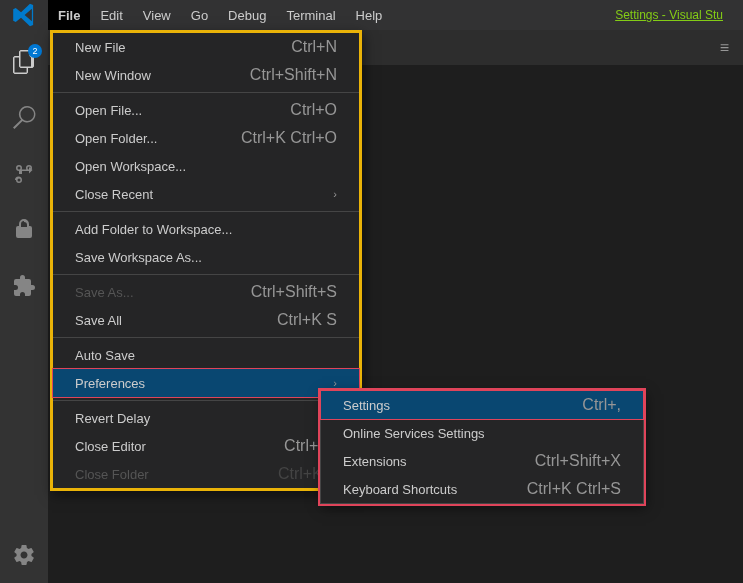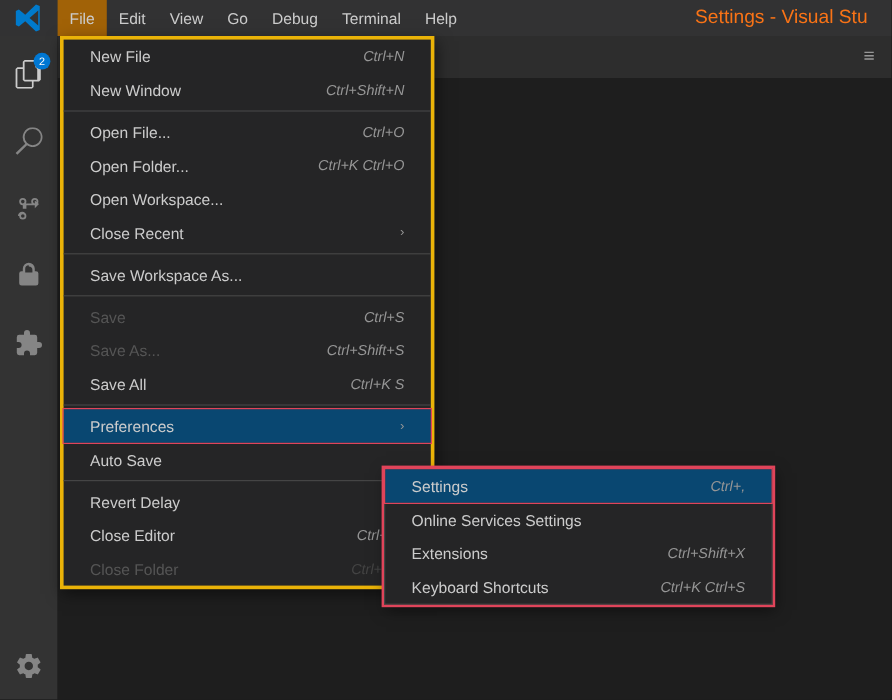--- a/index.html
+++ b/index.html
@@ -35,29 +35,31 @@
     .titlebar-menu-item {
       padding: 0 10px;
       display: flex;
       align-items: center;
       cursor: pointer;
       font-size: 13px;
       color: #cccccc;
       height: 100%;
     }
     .titlebar-menu-item:hover, .titlebar-menu-item.active {
-      background: #a16207;
+      background: #000000;
+      font-weight: bold;
     }
     .titlebar-title {
       position: absolute;
       right: 20px;
       top: 50%;
       transform: translateY(-50%);
-      font-size: 16px;
-      color: #f97316;
+      font-size: 12px;
+      color: #84cc16;
+      text-decoration: underline;
     }
 
     
     .activity-bar {
       position: absolute;
       left: 0;
       top: 30px;
       width: 48px;
       height: 553px;
       background: #333333;
@@ -191,22 +193,21 @@
     .menu-item.highlighted {
       background: #094771;
       outline: 1px solid #e0445a;
     }
     .menu-item.disabled {
       color: #555555;
       cursor: default;
     }
     .menu-item .shortcut {
       color: #969696;
-      font-size: 12px;
-      font-style: italic;
+      font-size: 16px;
     }
     .menu-item .arrow {
       color: #969696;
       font-size: 11px;
     }
     .menu-separator {
       height: 1px;
       background: #454545;
       margin: 3px 0;
     }
@@ -336,42 +337,41 @@
   </div>
   <div class="menu-item">
     <span>Open Workspace...</span>
   </div>
   <div class="menu-item">
     <span>Close Recent</span>
     <span class="arrow">›</span>
   </div>
   <div class="menu-separator"></div>
   <div class="menu-item">
+    <span>Add Folder to Workspace...</span>
+  </div>
+  <div class="menu-item">
     <span>Save Workspace As...</span>
   </div>
   <div class="menu-separator"></div>
-  <div class="menu-item disabled">
-    <span>Save</span>
-    <span class="shortcut">Ctrl+S</span>
-  </div>
   <div class="menu-item disabled">
     <span>Save As...</span>
     <span class="shortcut">Ctrl+Shift+S</span>
   </div>
   <div class="menu-item">
     <span>Save All</span>
     <span class="shortcut">Ctrl+K S</span>
   </div>
   <div class="menu-separator"></div>
+  <div class="menu-item">
+    <span>Auto Save</span>
+  </div>
   <div class="menu-item highlighted">
     <span>Preferences</span>
     <span class="arrow">›</span>
-  </div>
-  <div class="menu-item">
-    <span>Auto Save</span>
   </div>
   <div class="menu-separator"></div>
   <div class="menu-item">
     <span>Revert Delay</span>
   </div>
   <div class="menu-item">
     <span>Close Editor</span>
     <span class="shortcut">Ctrl+F4</span>
   </div>
   <div class="menu-item disabled">

